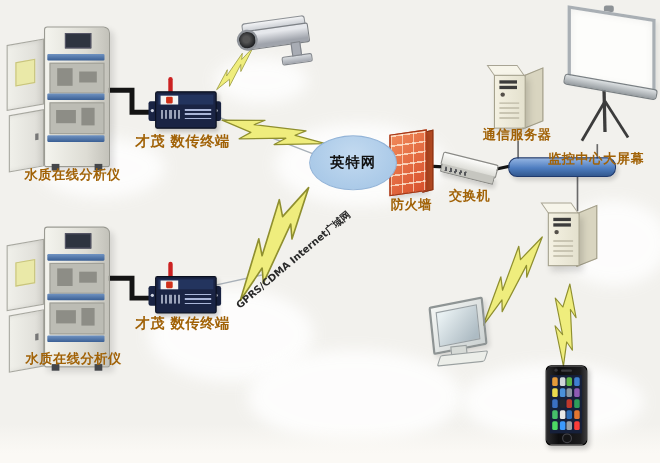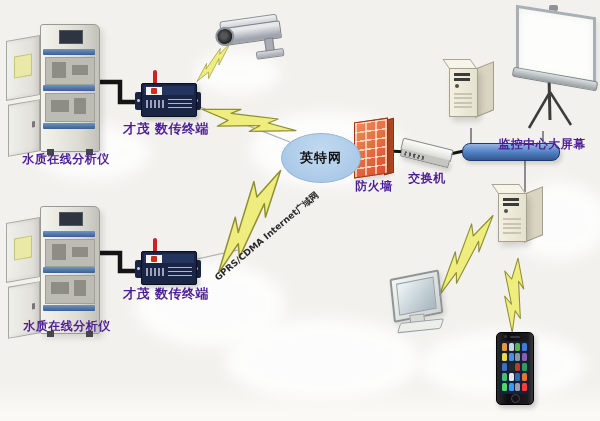--- a/index.html
+++ b/index.html
@@ -8,21 +8,21 @@
     background:var(--background,#f2f1ed);
     font-family:"DejaVu Sans","Liberation Sans",sans-serif;
   }
   
   .puff{position:absolute;background:#ffffff;border-radius:50%;filter:blur(7px);opacity:.85;z-index:1;}
   .floor{position:absolute;left:0;right:0;bottom:0;height:36px;z-index:1;
     background:linear-gradient(180deg,rgba(250,249,246,0),#fbf9f5 75%);}
   
   .wires{position:absolute;left:0;top:0;z-index:2;}
   
-  .lbl{position:absolute;z-index:5;font-size:12px;font-weight:600;color:#4c1d95;
+  .lbl{position:absolute;z-index:5;font-size:12px;font-weight:600;color:#a16207;
        text-align:center;white-space:nowrap;letter-spacing:.5px;}
   .lbl.big{font-size:13px;font-weight:700;}
   .lbl.rot{font-size:9px;font-weight:600;color:#2a2a2a;transform:rotate(-40deg);letter-spacing:0;}
   
   .dev{position:absolute;z-index:3;}
   
   .cabinet{width:96px;height:136px;}
   .cab-body{position:absolute;left:34px;top:2px;width:58px;height:126px;
     background:linear-gradient(90deg,#f4f4ee 0%,#dddcd4 65%,#c3c2ba 100%);
     border:1px solid #9a9a92;border-radius:3px 6px 2px 2px;
@@ -268,21 +268,21 @@
   <div class="lbl rot" style="left:196px;top:230px;width:142px;">GPRS/CDMA Internet广域网</div>
 
   <div class="dev camera" style="left:220px;top:14px;">
     <div class="cam-hood"></div>
     <div class="cam-body"></div>
     <div class="cam-lens"></div>
     <div class="cam-stem"></div>
     <div class="cam-base"></div>
   </div>
 
-  <div class="dev cloud-ellipse" style="left:281px;top:133px;">
+  <div class="dev cloud-ellipse" style="left:281px;top:123px;">
     <span class="lbl-in">英特网</span>
   </div>
 
   <div class="dev firewall" style="left:354px;top:116px;">
     <div class="fw-side"></div>
     <div class="fw-front"></div>
   </div>
   <div class="lbl" style="left:347px;top:178px;width:54px;">防火墙</div>
 
   <div class="dev switch" style="left:400px;top:136px;">
@@ -298,20 +298,21 @@
   <div class="dev server" style="left:449px;top:58px;">
     <div class="srv-side"></div>
     <div class="srv-top"></div>
     <div class="srv-front">
       <div class="srv-slot" style="top:4px;"></div>
       <div class="srv-slot" style="top:9px;"></div>
       <div class="srv-btn"></div>
       <div class="srv-vent"></div>
     </div>
   </div>
+  <div class="lbl" style="left:424px;top:114px;width:92px;">通信服务器</div>
 
   <div class="dev pscreen" style="left:511px;top:5px;">
     <div class="scr-knob"></div>
     <div class="scr-surface"></div>
     <div class="scr-bar"></div>
   </div>
   <div class="lbl" style="left:488px;top:116px;width:108px;margin-top:20px;">监控中心大屏幕</div>
 
   <div class="dev server" style="left:498px;top:183px;">
     <div class="srv-side"></div>

